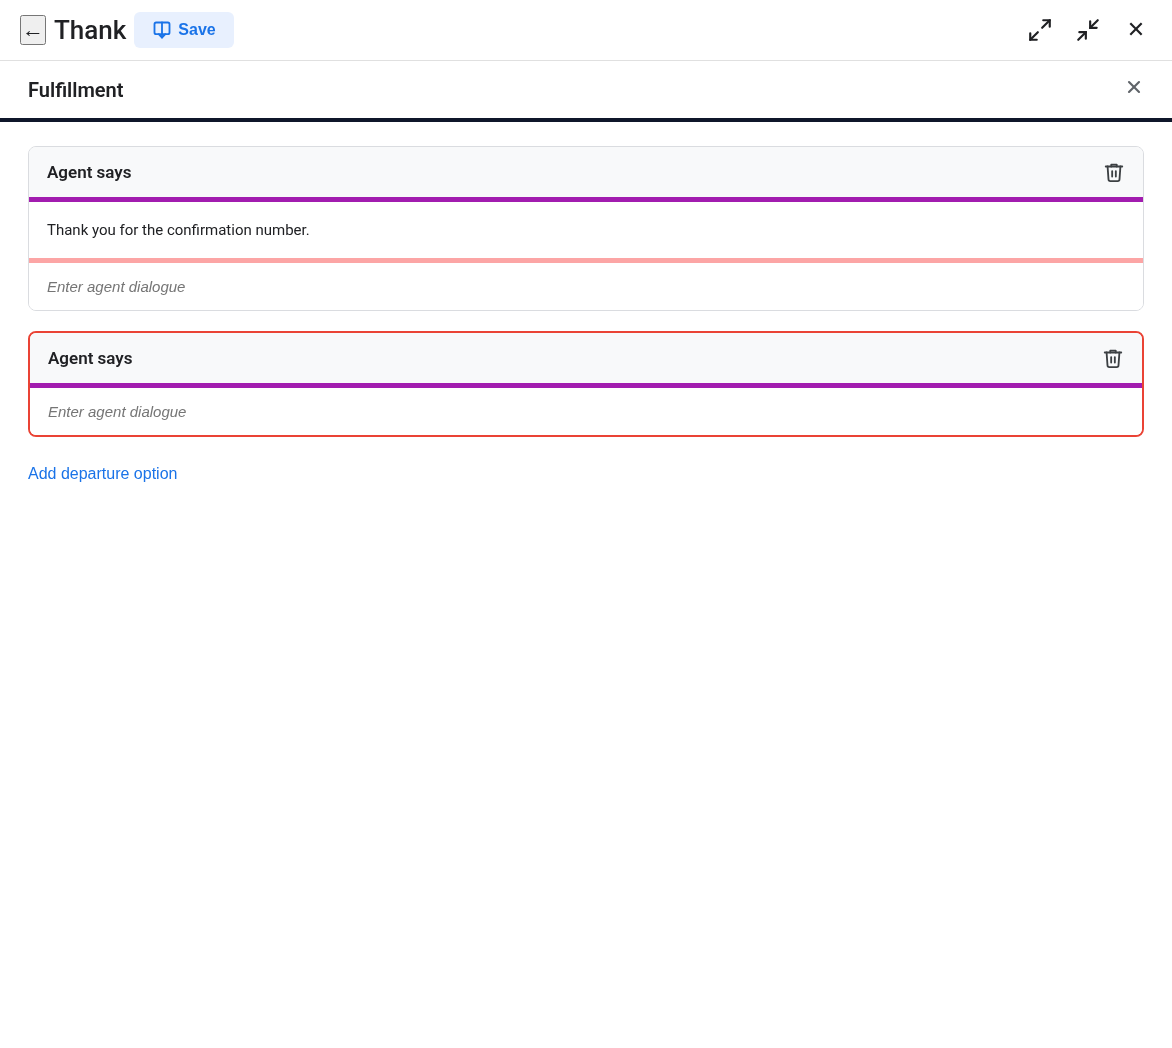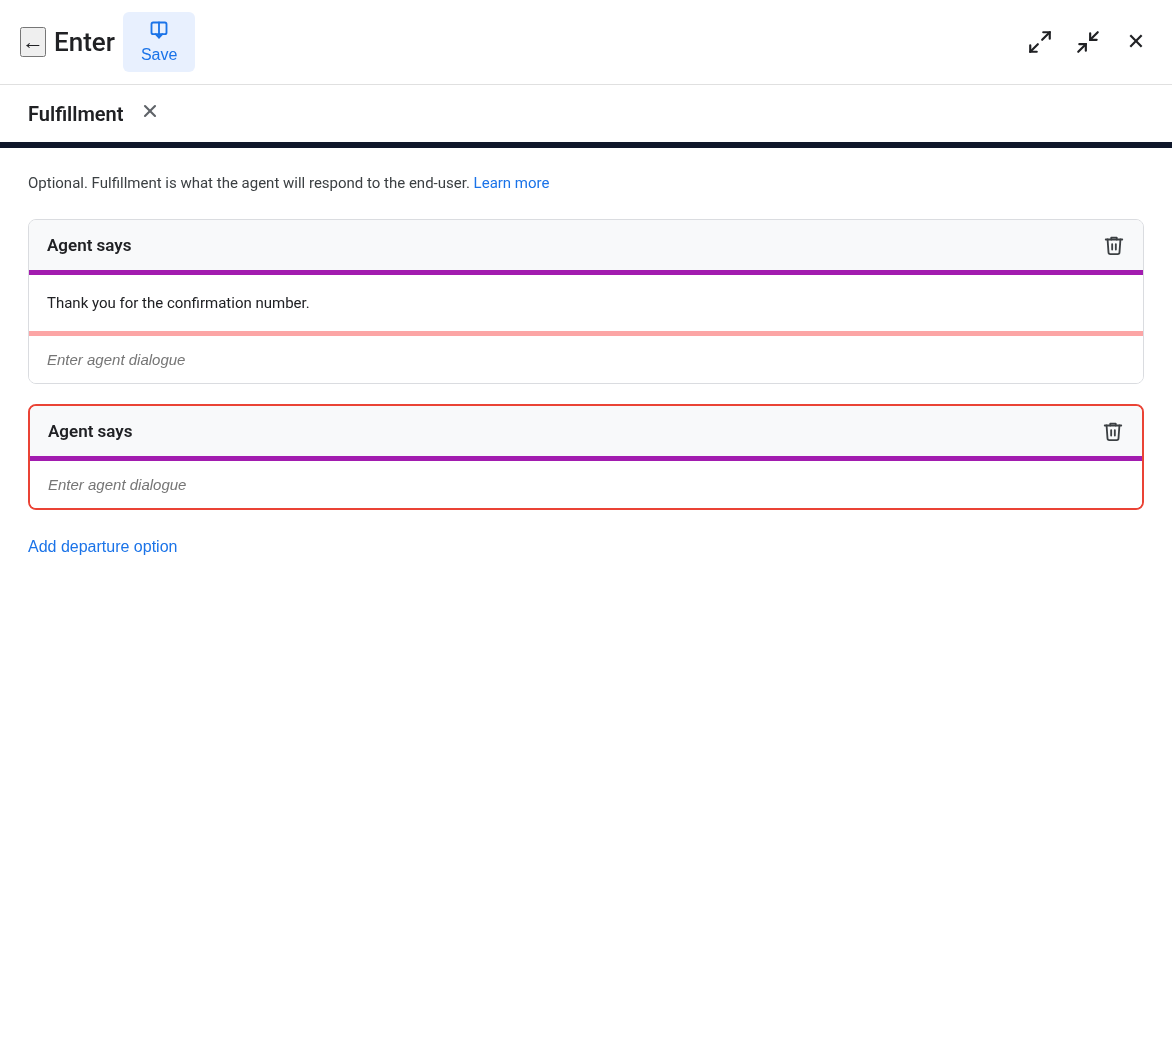--- a/index.html
+++ b/index.html
@@ -40,23 +40,22 @@
     .save-button {
       display: flex;
       align-items: center;
       gap: 6px;
       background: #e8f0fe;
       border: none;
       border-radius: 6px;
       padding: 8px 18px;
       color: #1a73e8;
       font-size: 16px;
-      font-weight: 400;
-      cursor: pointer;
-      flex-direction: column;
+      font-weight: 700;
+      cursor: pointer;
     }
     .save-icon {
       font-size: 18px;
     }
     .header-right {
       display: flex;
       align-items: center;
       gap: 16px;
     }
     .icon-btn {
@@ -69,22 +68,23 @@
       align-items: center;
       justify-content: center;
       width: 32px;
       height: 32px;
     }
 
     
     .fulfillment-header {
       display: flex;
       align-items: center;
+      justify-content: space-between;
       padding: 16px 28px;
-      border-bottom: 6px solid #0f172a;
+      border-bottom: 4px solid #0f172a;
       gap: 16px;
     }
     .fulfillment-title {
       font-size: 20px;
       font-weight: 600;
       color: #202124;
     }
     .close-btn {
       background: none;
       border: none;
@@ -186,21 +186,21 @@
     }
   </style>
 </head>
 <body>
 
 <div class="header">
   <div class="header-left">
     <button class="back-arrow">
       <span>←</span>
     </button>
-    <span class="header-title">Enter</span>
+    <span class="header-title">Thank</span>
     <button class="save-button">
       <svg class="save-icon" width="20" height="20" viewBox="0 0 24 24" fill="none" stroke="#1a73e8" stroke-width="2.2" stroke-linecap="round" stroke-linejoin="round">
         <polyline points="8 17 12 21 16 17"></polyline>
         <line x1="12" y1="3" x2="12" y2="21"></line>
         <rect x="3" y="3" width="18" height="14" rx="2" ry="2" fill="none"></rect>
       </svg>
       <span>Save</span>
     </button>
   </div>
   <div class="header-right">
@@ -230,24 +230,20 @@
   <span class="fulfillment-title">Fulfillment</span>
   <button class="close-btn">
     <svg width="20" height="20" viewBox="0 0 24 24" fill="none" stroke="#5f6368" stroke-width="2.5" stroke-linecap="round">
       <line x1="18" y1="6" x2="6" y2="18"></line>
       <line x1="6" y1="6" x2="18" y2="18"></line>
     </svg>
   </button>
 </div>
 
 <div class="main-content">
-  <p class="description-text">
-    <span>Optional. Fulfillment is what the agent will respond to the end-user.</span>
-    <a class="learn-more-link">Learn more</a>
-  </p>
 
   <div class="agent-card">
     <div class="agent-card-header">
       <span class="agent-says-label">Agent says</span>
       <button class="delete-btn">
         <svg class="trash-svg" viewBox="0 0 24 24" fill="none" stroke="#3c4043" stroke-width="2" stroke-linecap="round" stroke-linejoin="round">
           <polyline points="3 6 5 6 21 6"></polyline>
           <path d="M19 6l-1 14a2 2 0 0 1-2 2H8a2 2 0 0 1-2-2L5 6"></path>
           <path d="M10 11v6"></path>
           <path d="M14 11v6"></path>

